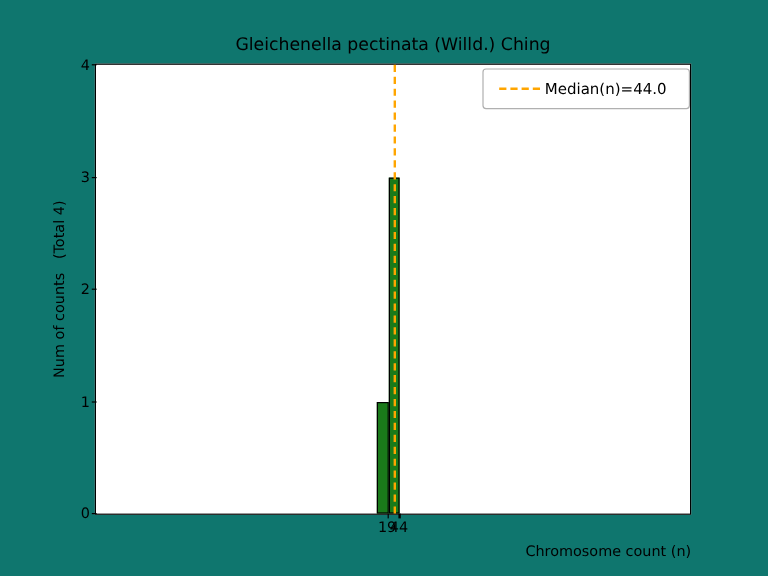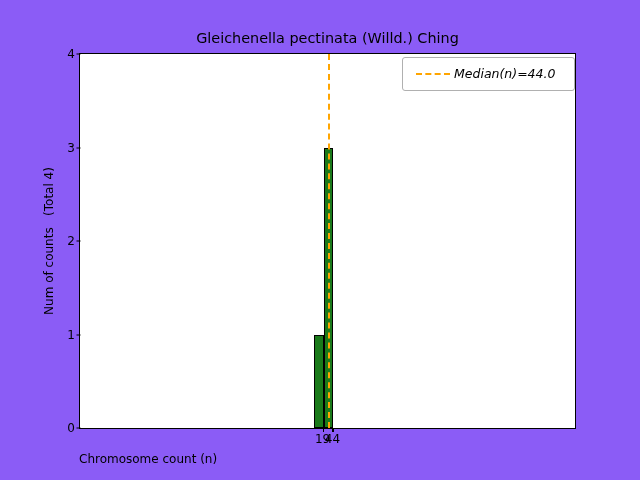--- a/index.html
+++ b/index.html
@@ -14,21 +14,21 @@
     font-family: "DejaVu Sans", sans-serif;
     color: #000000;
     overflow: hidden;
   }
 
   #figure {
     position: absolute;
     left: 0; top: 0;
     width: 640px;
     height: 480px;
-    background: #8b5cf6;
+    background: #0f766e;
   }
 
   
   #chart-title {
     position: absolute;
     left: 79px;
     top: 30px;
     width: 497px;
     text-align: center;
     font-size: 14.4px;
@@ -125,21 +125,21 @@
     color: #000000;
     white-space: nowrap;
   }
 
   
   #xlabel {
     position: absolute;
     left: 79px;
     top: 452px;
     width: 497px;
-    text-align: left;
+    text-align: right;
     font-size: 12px;
     line-height: 14px;
     color: #000000;
     white-space: nowrap;
   }
   #ylabel {
     position: absolute;
     left: 0px;
     top: 0px;
     width: 376px;
@@ -159,21 +159,20 @@
   #legend {
     position: absolute;
     left: 402px;
     top: 57px;
     width: 173px;
     box-sizing: border-box;
     border: 1px solid #b0b0b0;
     border-radius: 3px;
     background: #ffffff;
     padding: 7px 9px 8px 9px;
-    font-style: italic;
   }
   .legend-row {
     display: flex;
     align-items: center;
     height: 17px;
   }
   .legend-swatch-cell {
     width: 42px;
     display: flex;
     align-items: center;

